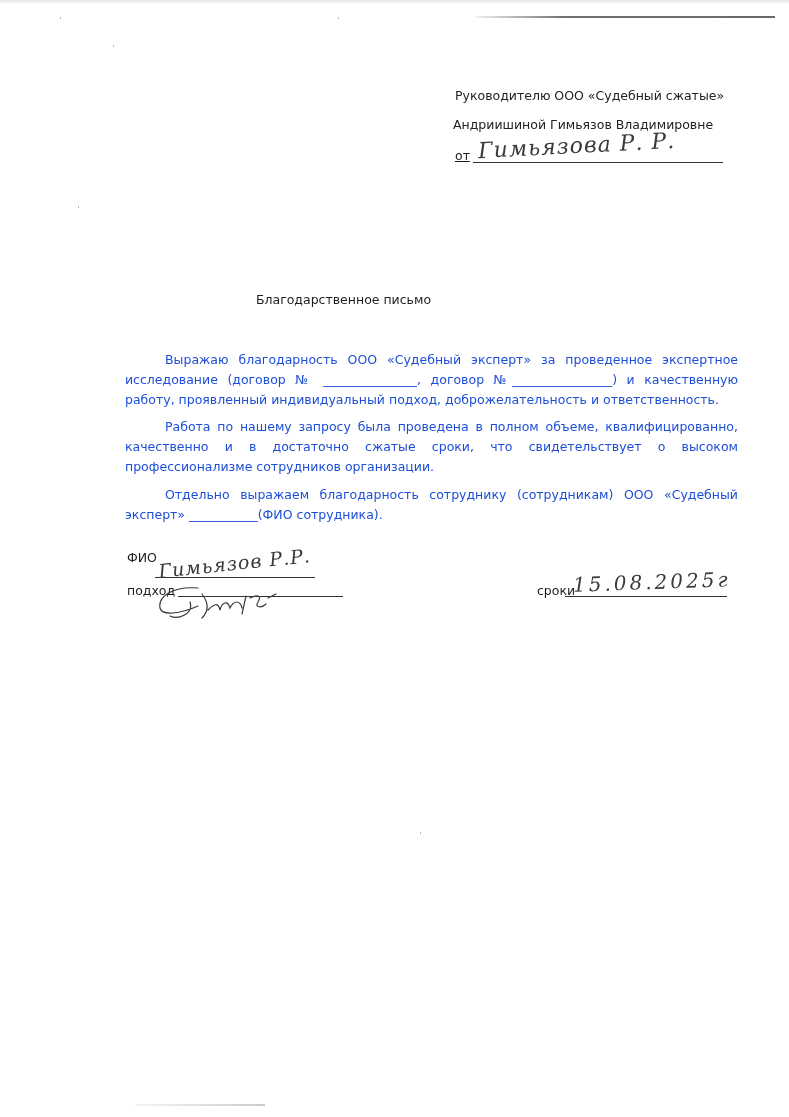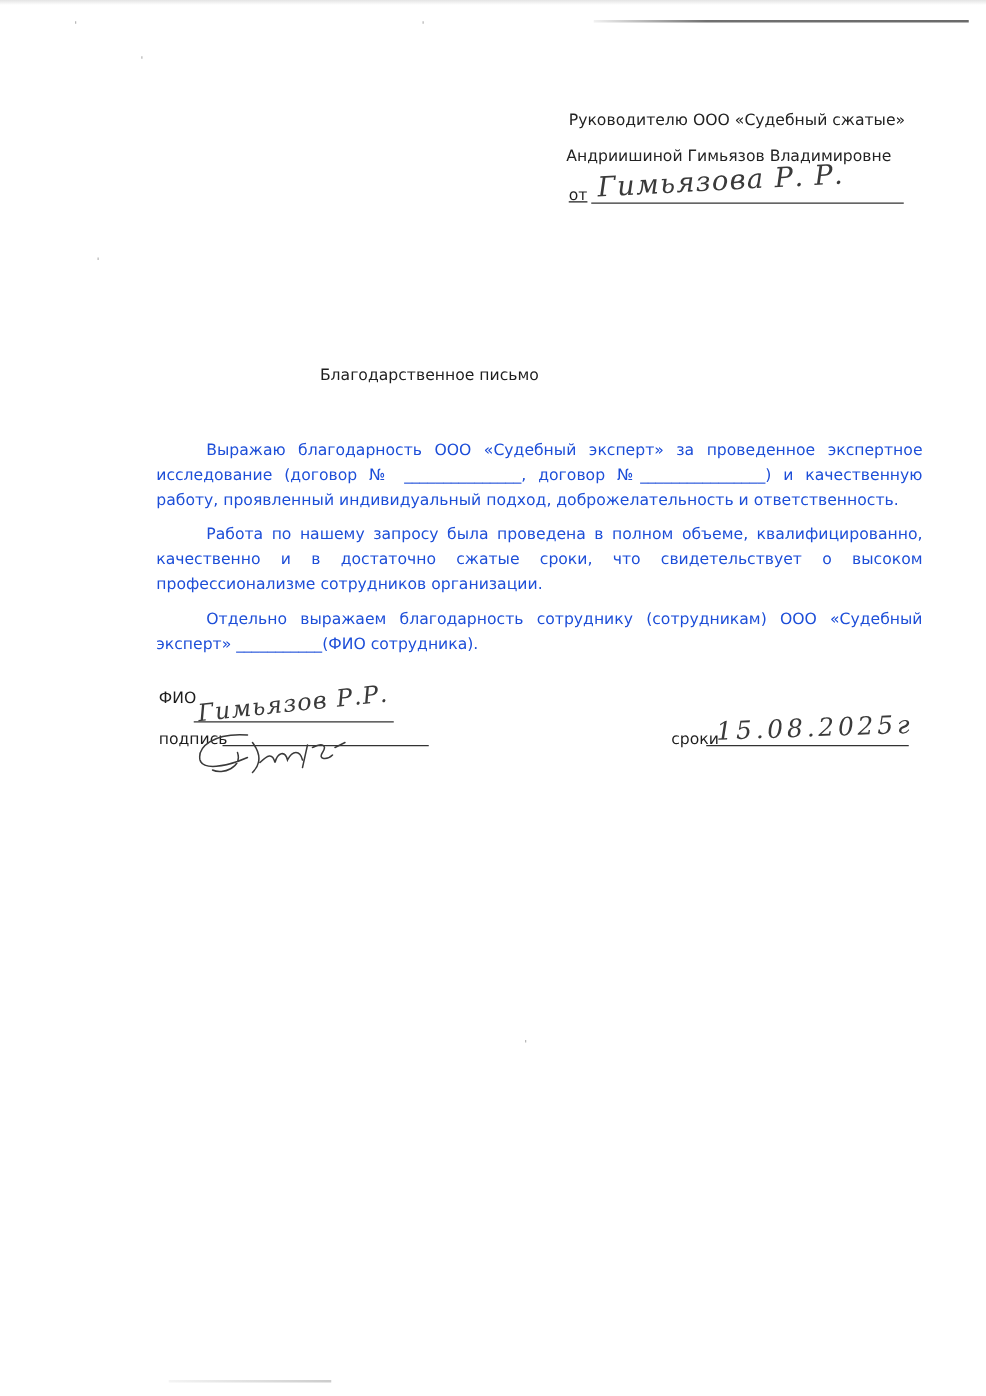--- a/index.html
+++ b/index.html
@@ -79,21 +79,21 @@
 
 <div class="para" style="top:350px"><span class="indent"></span><span>Выражаю благодарность ООО «Судебный эксперт» за проведенное экспертное исследование (договор № _______________, договор №________________) и качественную работу, проявленный индивидуальный подход, доброжелательность и ответственность.</span></div>
 <div class="para" style="top:417px"><span class="indent"></span><span>Работа по нашему запросу была проведена в полном объеме, квалифицированно, качественно и в достаточно сжатые сроки, что свидетельствует о высоком профессионализме сотрудников организации.</span></div>
 <div class="para" style="top:485px"><span class="indent"></span><span>Отдельно выражаем благодарность сотруднику (сотрудникам) ООО «Судебный эксперт» ___________(ФИО сотрудника).</span></div>
 
 <div>
   <span class="sig-label" style="left:127px;top:550px">ФИО</span>
   <div class="sig-underline" style="left:155px;top:577px;width:160px"></div>
   <div class="handwriting" style="left:158px;top:552px;font-size:19px;transform:rotate(-6deg)">Гимьязов Р.Р.</div>
 
-  <span class="sig-label" style="left:127px;top:583px">подпись</span>
+  <span class="sig-label" style="left:127px;top:583px">подход</span>
   <div class="sig-underline" style="left:178px;top:596px;width:165px"></div>
   <svg class="signature-svg" style="left:150px;top:580px" width="140" height="45" viewBox="0 0 140 45">
     <path d="M48 8 C 20 6, 8 18, 10 28 C 12 36, 30 34, 48 26 M40 22 C 44 34, 28 40, 20 36 M52 14 C 58 22, 60 30, 52 38 M58 30 C 64 24, 68 22, 70 30 C 72 22, 78 20, 80 28 C 84 20, 90 20, 92 28 M96 16 L 92 34 M100 18 C 108 14, 112 16, 108 22 C 104 28, 112 28, 116 24 M118 18 L 126 14" fill="none" stroke="#3a3a3a" stroke-width="1.2" stroke-linecap="round"></path>
   </svg>
 
   <span class="sig-label" style="left:537px;top:583px">сроки</span>
   <div class="sig-underline" style="left:565px;top:596px;width:162px"></div>
   <div class="handwriting" style="left:573px;top:570px;font-size:20px;transform:rotate(-2deg);letter-spacing:3px">15.08.2025г</div>
 </div>
 

